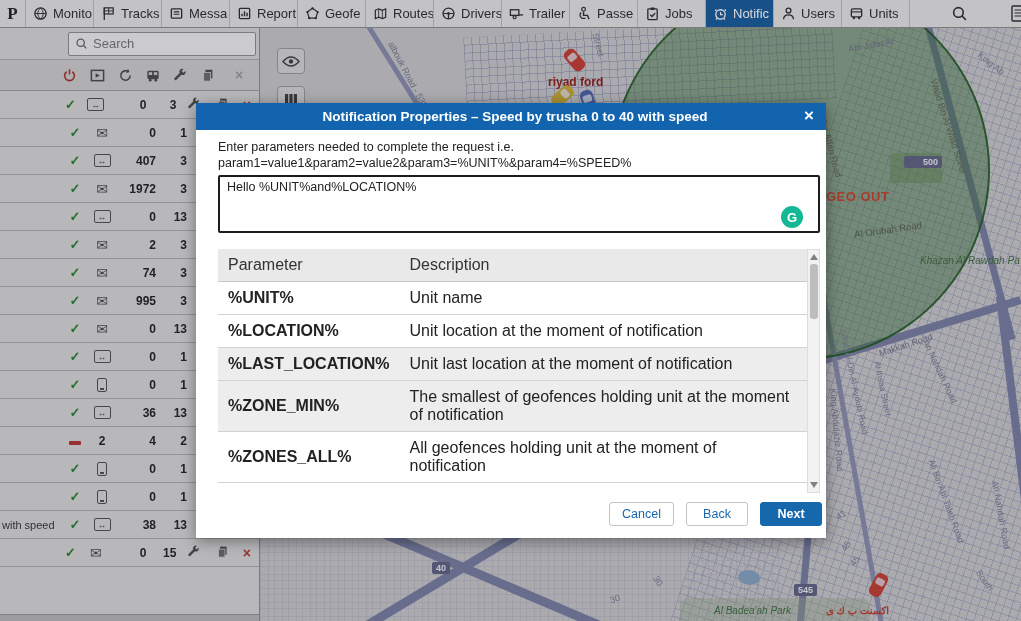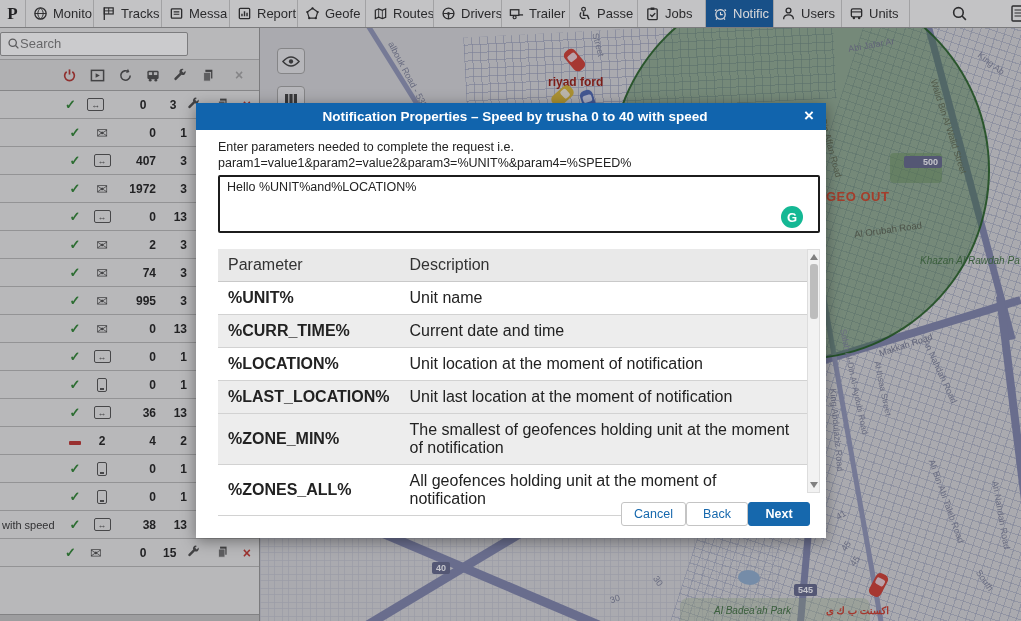--- a/index.html
+++ b/index.html
@@ -11,21 +11,21 @@
   #nav .logo { width:26px; display:flex; align-items:center; justify-content:center; font-family:"Liberation Serif", serif; font-weight:bold; font-size:17px; color:#222; border-right:1px solid #bdbdbd; }
   .tab { width:68px; display:flex; align-items:center; gap:5px; padding-left:7px; border-right:1px solid #bdbdbd; color:#2c2c2c; font-size:13px; overflow:hidden; white-space:nowrap; cursor:pointer; }
   .tab svg { flex:0 0 auto; }
   .tab.active { background:#15599c; color:#ffffff; }
   .nav-search { width:46px; margin-left:26px; display:flex; align-items:center; justify-content:center; color:#2c2c2c; }
   .nav-edge { position:absolute; right:-4px; top:5px; color:#2c2c2c; }
 
   
   #sidebar { position:absolute; left:0; top:28px; width:260px; height:593px; background:#d8d8d8; z-index:2; border-right:1px solid #8e8e8e; }
   #sb-search-row { height:32px; border-bottom:1px solid #ababab; display:flex; align-items:center; }
-  #sb-search-box { width:188px; height:24px; background:#efefef; border:1px solid #8f8f8f; border-radius:2px; display:flex; align-items:center; padding:0 6px; }
+  #sb-search-box { margin-left:68px; width:188px; height:24px; background:#efefef; border:1px solid #8f8f8f; border-radius:2px; display:flex; align-items:center; gap:5px; padding:0 6px; }
   #sb-search-box input { border:0; outline:0; background:transparent; width:140px; font-size:13px; color:#444; font-family:"Liberation Sans", sans-serif; }
   #sb-toolbar { height:31px; border-bottom:1px solid #9c9c9c; background:#cfcfcf; display:flex; align-items:center; justify-content:space-between; padding:0 10px 0 62px; }
   #sb-toolbar .tbi { width:20px; text-align:center; cursor:pointer; }
   .srow { display:flex; align-items:center; height:28px; border-bottom:1px solid #ababab; padding-left:2px; font-size:12px; color:#222; }
   .rlabel { width:60px; font-size:11px; color:#333; overflow:hidden; white-space:nowrap; }
   .rcheck { width:26px; text-align:center; color:#2e7d32; font-weight:bold; font-size:13px; }
   .dash { display:inline-block; width:12px; height:4px; background:#b23230; border-radius:1px; }
   .rmethod { width:28px; display:flex; justify-content:center; align-items:center; }
   .ic-window { display:inline-flex; width:17px; height:13px; border:1.5px solid #4f4f4f; border-radius:2px; align-items:center; justify-content:center; font-size:9px; font-weight:bold; color:#4f4f4f; }
   .ic-mail { font-size:14px; color:#4a4a4a; }
@@ -76,21 +76,21 @@
   #ptable { width:589px; border-collapse:collapse; font-size:16px; color:#222; }
   #ptable td { border-bottom:1px solid #d2d2d2; padding:7px 10px; vertical-align:middle; }
   #ptable tr.head td { background:#e9e9e9; border-bottom:1px solid #c9c9c9; color:#333; }
   #ptable tr.alt td { background:#ededed; }
   #ptable td.pcol { width:162px; font-weight:bold; }
   #pscroll { position:absolute; right:0; top:0; width:13px; height:244px; background:#f2f2f2; border:1px solid #ddd; }
   .sarrow { position:absolute; left:2px; width:0; height:0; border-left:4.5px solid transparent; border-right:4.5px solid transparent; }
   .sarrow.up { top:4px; border-bottom:6px solid #818181; }
   .sarrow.down { bottom:4px; border-top:6px solid #818181; }
   #sthumb { position:absolute; left:1.5px; top:14px; width:8px; height:55px; background:#bdbdbd; border-radius:3px; }
-  #modal-buttons { position:absolute; right:16px; bottom:12px; display:flex; }
+  #modal-buttons { position:absolute; right:4px; bottom:12px; display:flex; gap:12px; }
   .mbtn { min-width:62px; height:24px; border-radius:3px; font-size:12.5px; font-family:"Liberation Sans", sans-serif; cursor:pointer; padding:0 12px; }
   .mbtn.ghost { background:#fff; border:1px solid #c4c4c4; color:#1668ad; }
   .mbtn.primary { background:#1668ad; border:1px solid #1668ad; color:#fff; font-weight:bold; }
 
   svg.i { display:block; }
 </style>
 </head>
 <body>
 
 <div id="screen">
@@ -617,24 +617,20 @@
       <div id="ptable-wrap">
         <table id="ptable">
           <tbody>
               <tr class="head">
             <td class="pcol" style="font-weight:normal;">Parameter</td>
             <td>Description</td>
           </tr>
           <tr>
             <td class="pcol">%UNIT%</td>
             <td>Unit name</td>
-          </tr>
-          <tr class="alt">
-            <td class="pcol">%CURR_TIME%</td>
-            <td>Current date and time</td>
           </tr>
           <tr>
             <td class="pcol">%LOCATION%</td>
             <td>Unit location at the moment of notification</td>
           </tr>
           <tr class="alt">
             <td class="pcol">%LAST_LOCATION%</td>
             <td>Unit last location at the moment of notification</td>
           </tr>
           <tr class="alt">

